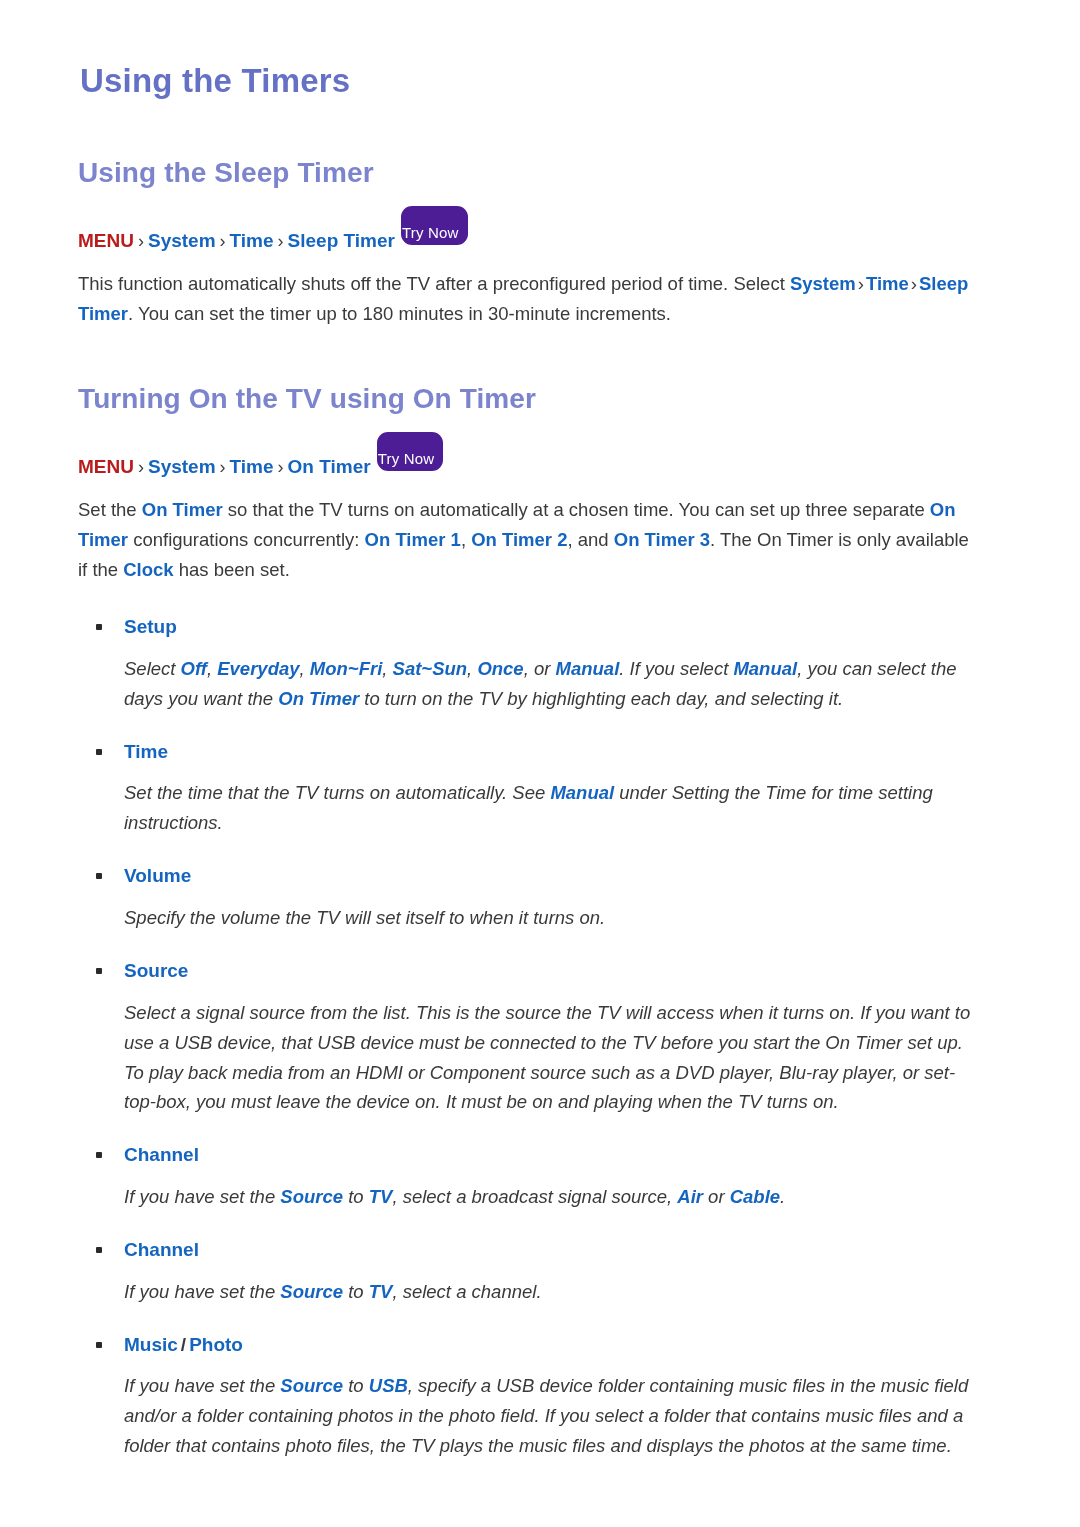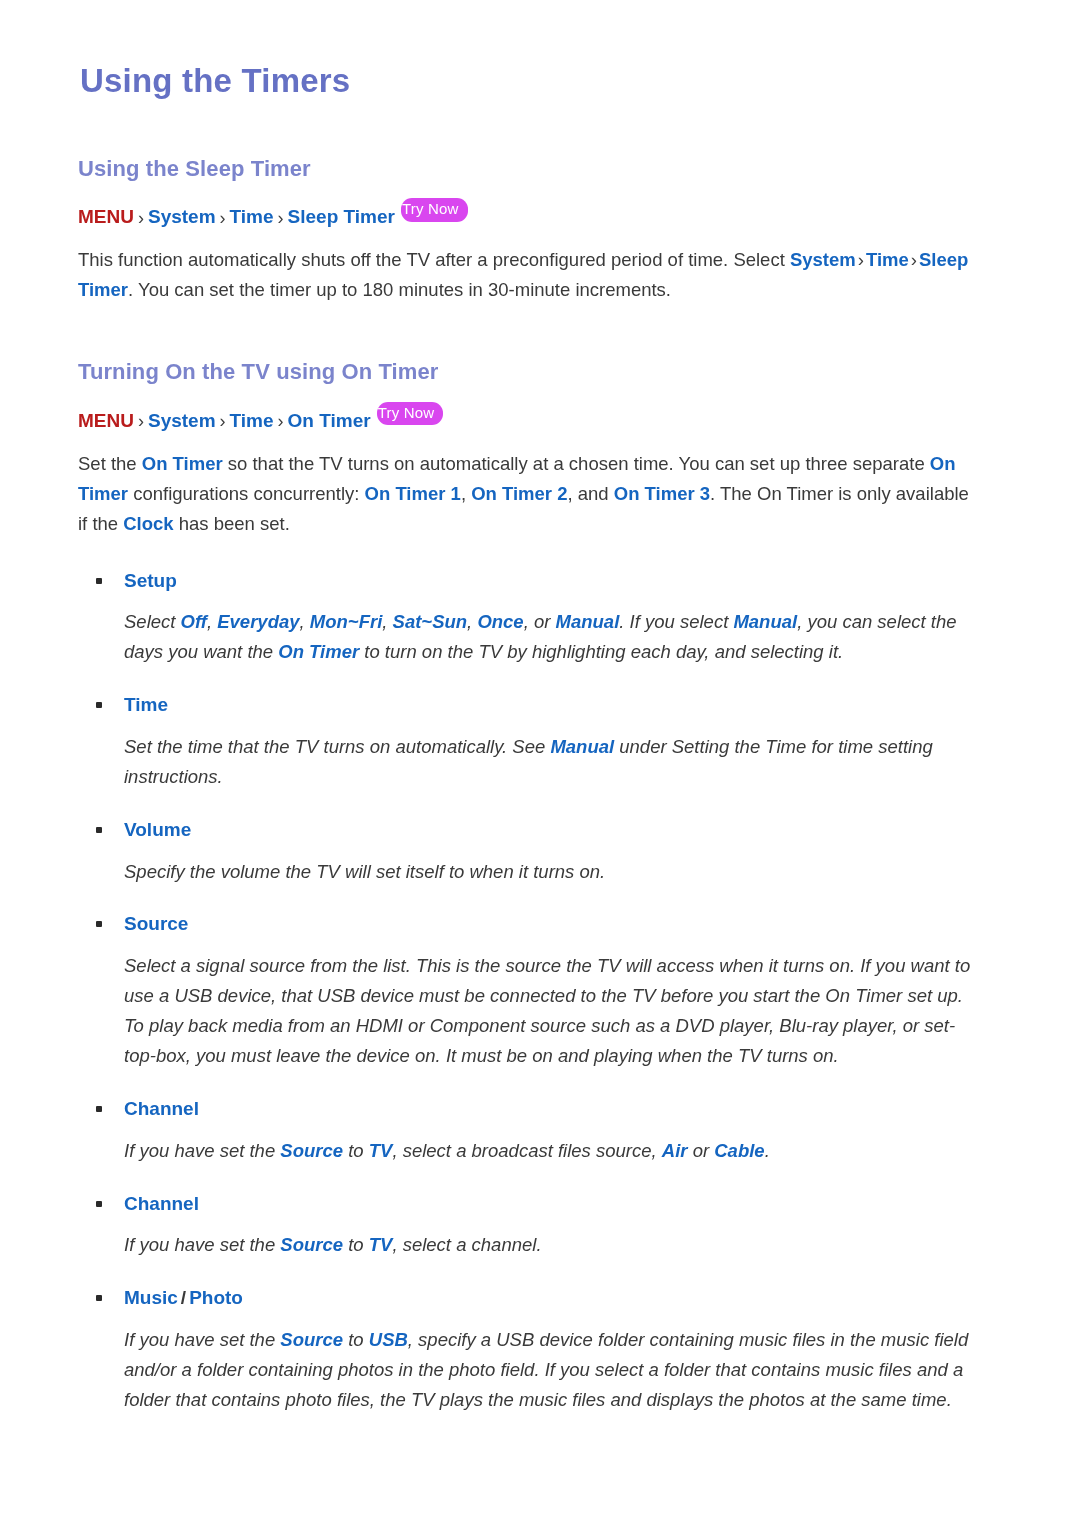--- a/index.html
+++ b/index.html
@@ -24,21 +24,21 @@
   
   .page-title {
     font-size: 33px;
     font-weight: bold;
     color: #6571c4;
     letter-spacing: 0.2px;
     margin: 0 0 56px 2px;
     line-height: 1.15;
   }
   .section-heading {
-    font-size: 22px;
+    font-size: 28px;
     font-weight: bold;
     color: #7b84cc;
     letter-spacing: 0.1px;
     margin: 0 0 18px 0;
     line-height: 1.2;
   }
   .section-heading.second { margin-top: 54px; }
 
   
   .menu-path {
@@ -51,26 +51,26 @@
   .menu-root { color: #b91c1c; }
   .menu-item { color: #1565c0; }
   .menu-sep {
     color: #3f3f3f;
     font-weight: normal;
     padding: 0 4px;
     font-size: 18px;
   }
   .try-now {
     display: inline-block;
-    background: #d946ef;
+    background: #4c1d95;
     color: #ffffff;
     font-size: 15px;
     font-weight: normal;
     border-radius: 11px;
-    padding: 1px 9px 2px 4px;
+    padding: 17px 9px 2px 4px;
     margin-left: 6px;
     position: relative;
     top: -2px;
     line-height: 1.35;
     letter-spacing: 0.2px;
     overflow: hidden;
     text-indent: -3px;
   }
 
   
@@ -157,21 +157,21 @@
       <p class="bullet-body"><span>Specify the volume the TV will set itself to when it turns on.</span></p>
     </li>
 
     <li class="bullet-block">
       <div class="bullet-head">Source</div>
       <p class="bullet-body"><span>Select a signal source from the list. This is the source the TV will access when it turns on. If you want to use a USB device, that USB device must be connected to the TV before you start the On Timer set up. To play back media from an HDMI or Component source such as a DVD player, Blu-ray player, or set-top-box, you must leave the device on. It must be on and playing when the TV turns on.</span></p>
     </li>
 
     <li class="bullet-block">
       <div class="bullet-head">Channel</div>
-      <p class="bullet-body"><span>If you have set the </span><span class="kw">Source</span><span> to </span><span class="kw">TV</span><span>, select a broadcast files source, </span><span class="kw">Air</span><span> or </span><span class="kw">Cable</span><span>.</span></p>
+      <p class="bullet-body"><span>If you have set the </span><span class="kw">Source</span><span> to </span><span class="kw">TV</span><span>, select a broadcast signal source, </span><span class="kw">Air</span><span> or </span><span class="kw">Cable</span><span>.</span></p>
     </li>
 
     <li class="bullet-block">
       <div class="bullet-head">Channel</div>
       <p class="bullet-body"><span>If you have set the </span><span class="kw">Source</span><span> to </span><span class="kw">TV</span><span>, select a channel.</span></p>
     </li>
 
     <li class="bullet-block">
       <div class="bullet-head"><span>Music</span><span class="slash">/</span><span>Photo</span></div>
       <p class="bullet-body"><span>If you have set the </span><span class="kw">Source</span><span> to </span><span class="kw">USB</span><span>, specify a USB device folder containing music files in the music field and/or a folder containing photos in the photo field. If you select a folder that contains music files and a folder that contains photo files, the TV plays the music files and displays the photos at the same time.</span></p>

